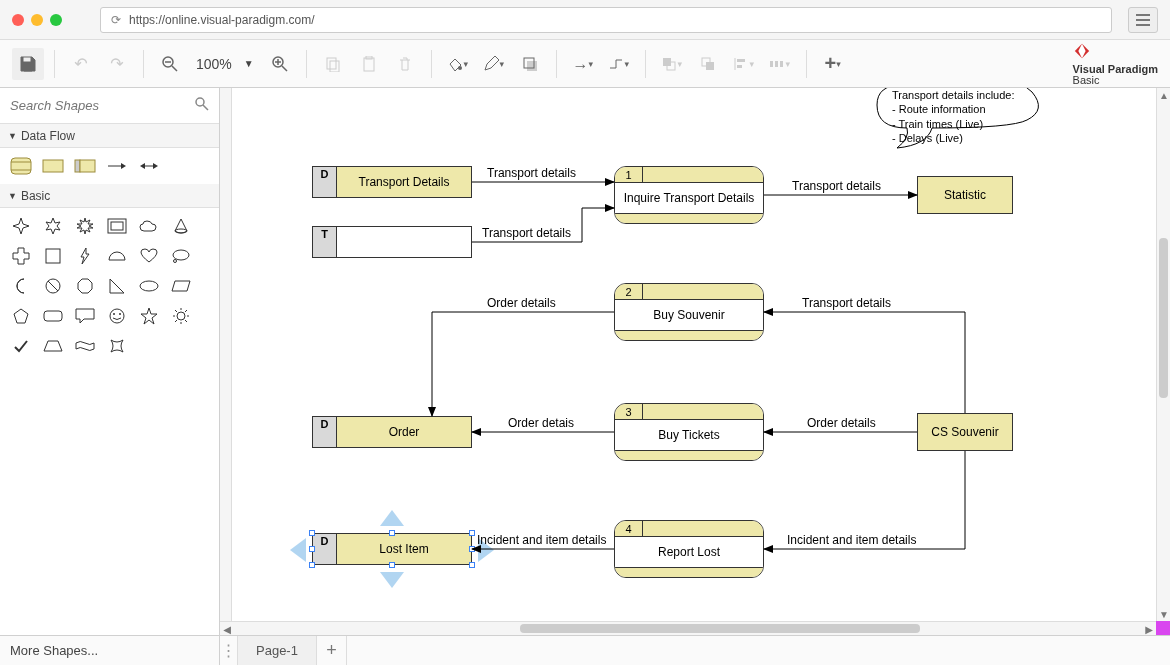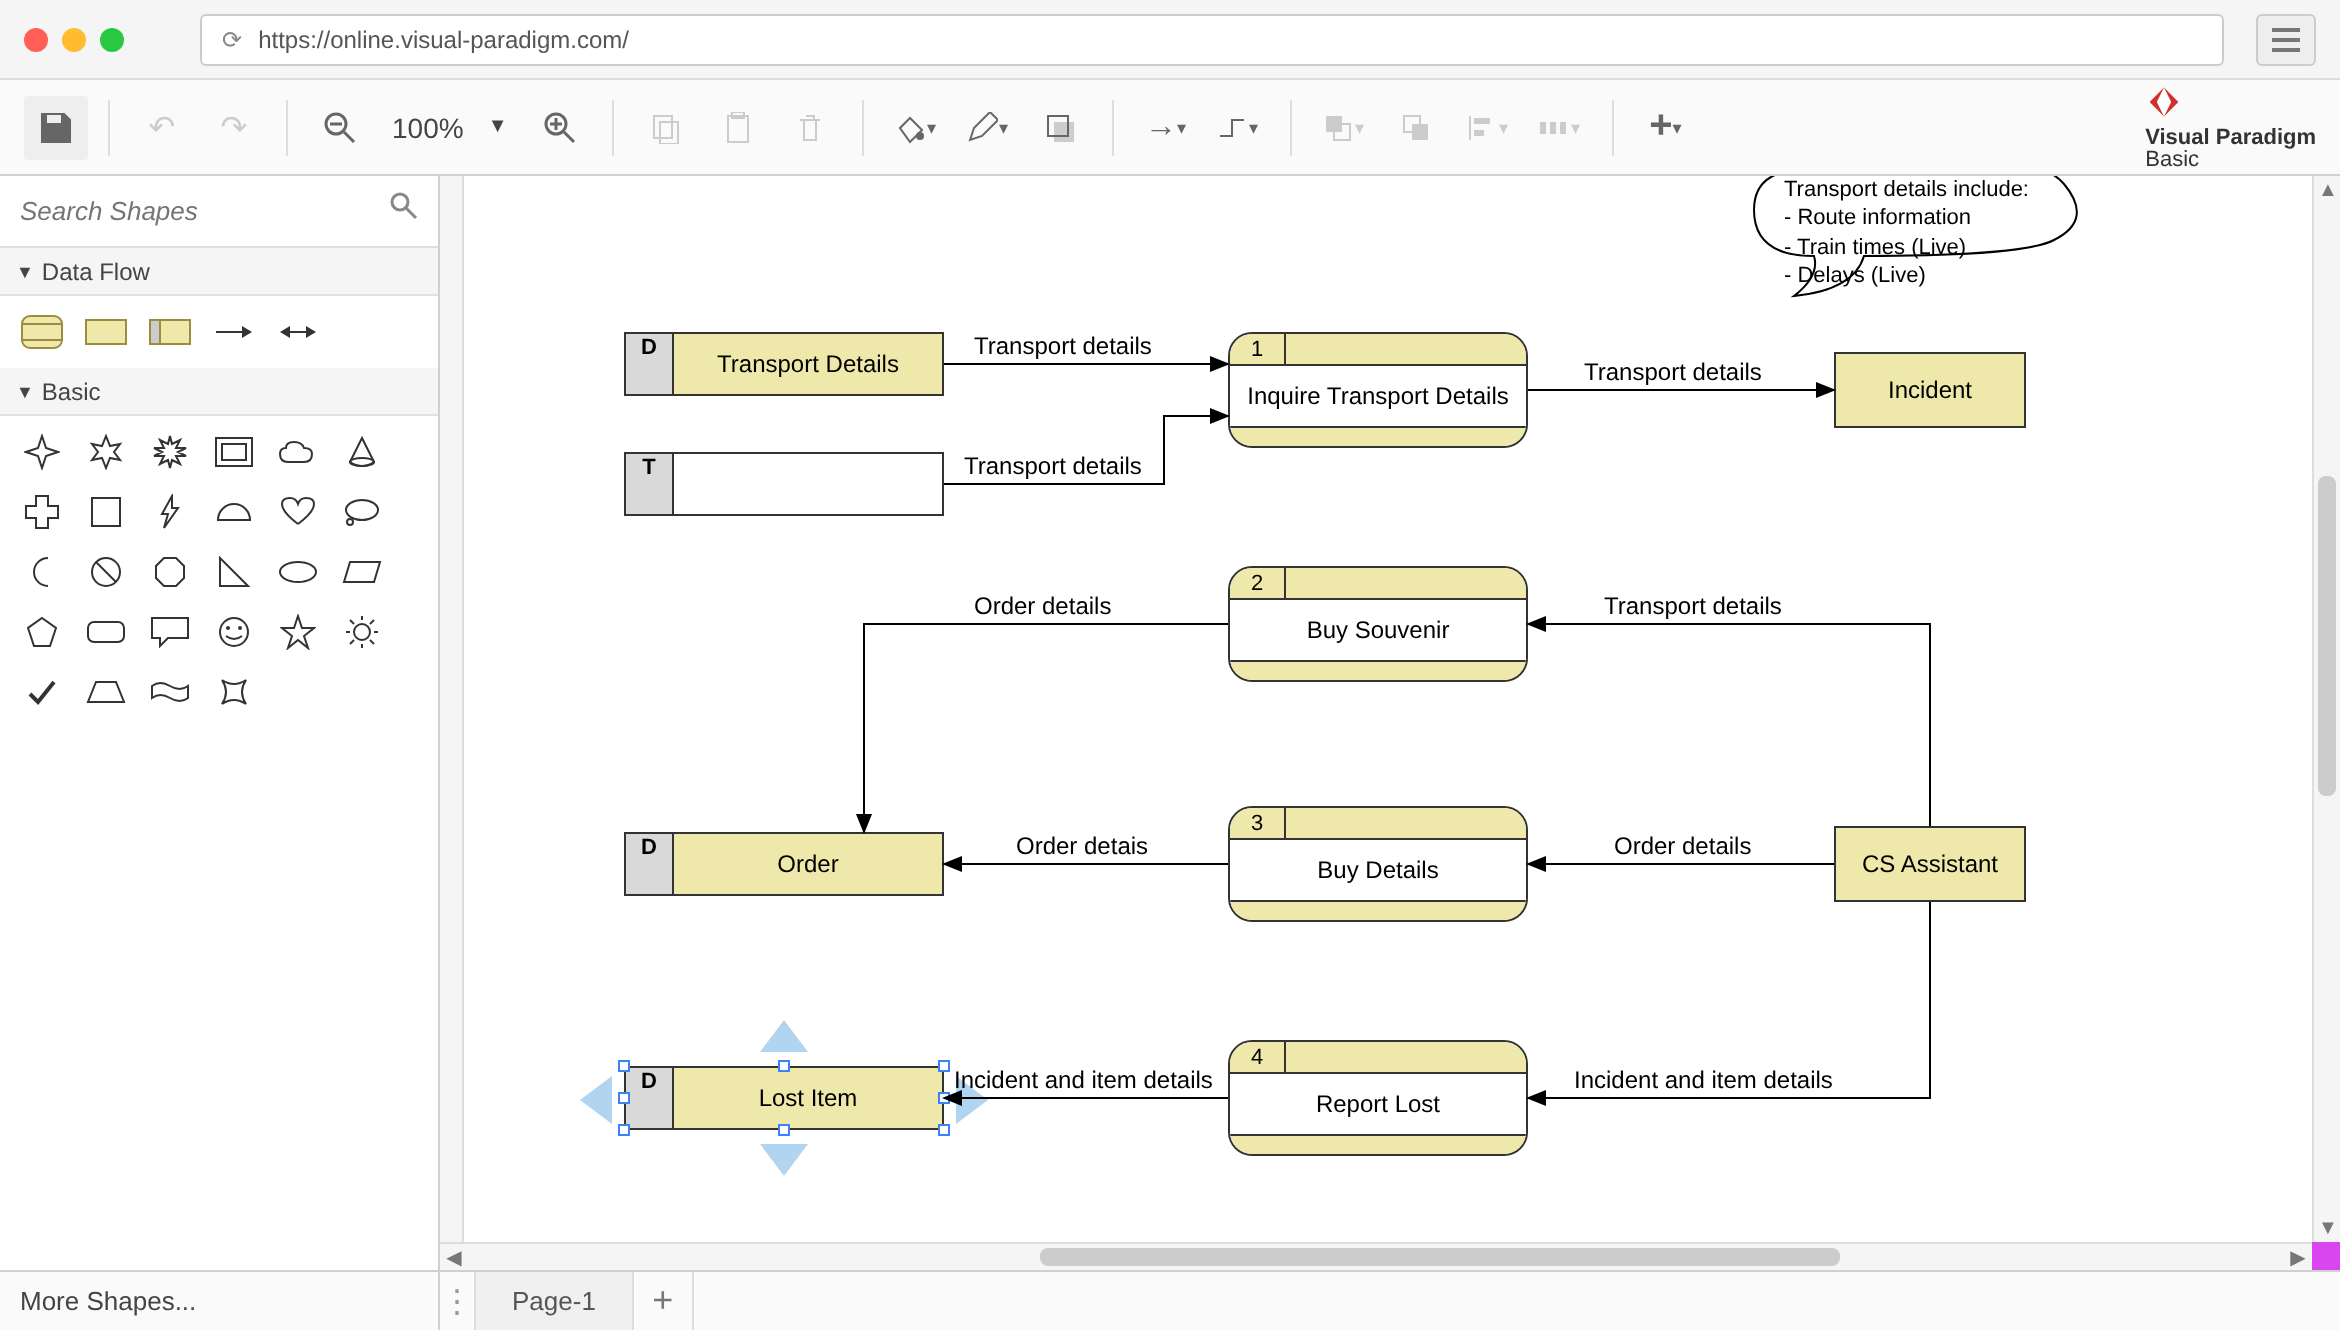--- a/index.html
+++ b/index.html
@@ -488,34 +488,34 @@
               <div style="flex:1"></div>
             </div>
           <div class="mid">Buy Souvenir</div>
           <div class="bot"></div>
         </div>
         <div class="process" style="left:382px;top:315px;width:150px;height:58px;">
           <div class="top">
               <div class="num">3</div>
               <div style="flex:1"></div>
             </div>
-          <div class="mid">Buy Details</div>
+          <div class="mid">Buy Tickets</div>
           <div class="bot"></div>
         </div>
         <div class="process" style="left:382px;top:432px;width:150px;height:58px;">
           <div class="top">
               <div class="num">4</div>
               <div style="flex:1"></div>
             </div>
           <div class="mid">Report Lost</div>
           <div class="bot"></div>
         </div>
 
-        <div class="ext" style="left:685px;top:88px;width:96px;height:38px;">Incident</div>
-        <div class="ext" style="left:685px;top:325px;width:96px;height:38px;">CS Assistant</div>
+        <div class="ext" style="left:685px;top:88px;width:96px;height:38px;">Statistic</div>
+        <div class="ext" style="left:685px;top:325px;width:96px;height:38px;">CS Souvenir</div>
 
         <svg class="arrows" width="900" height="560">
           <defs>
             <marker id="ah" markerWidth="10" markerHeight="8" refX="9" refY="4" orient="auto">
                 <polygon points="0,0 10,4 0,8" fill="#000"></polygon>
               </marker>
           </defs>
 
           <line x1="240" y1="94" x2="382" y2="94" marker-end="url(#ah)"></line>
 

